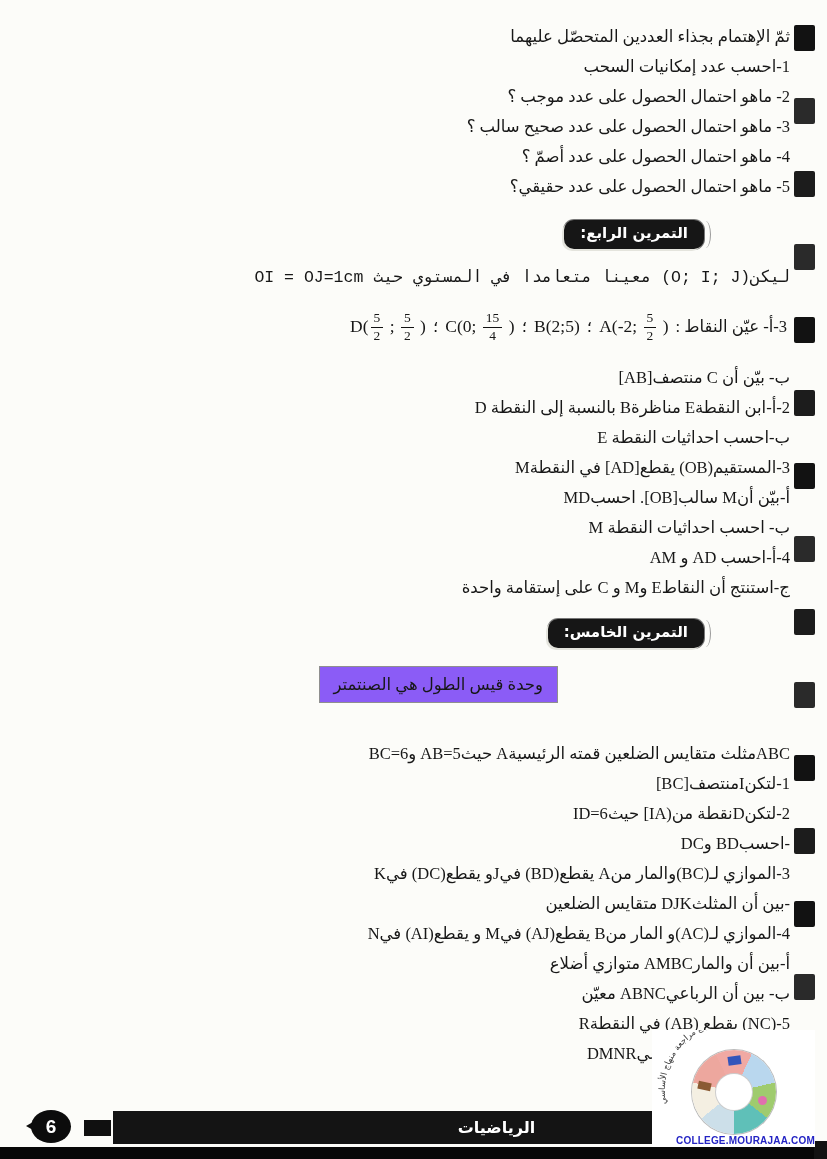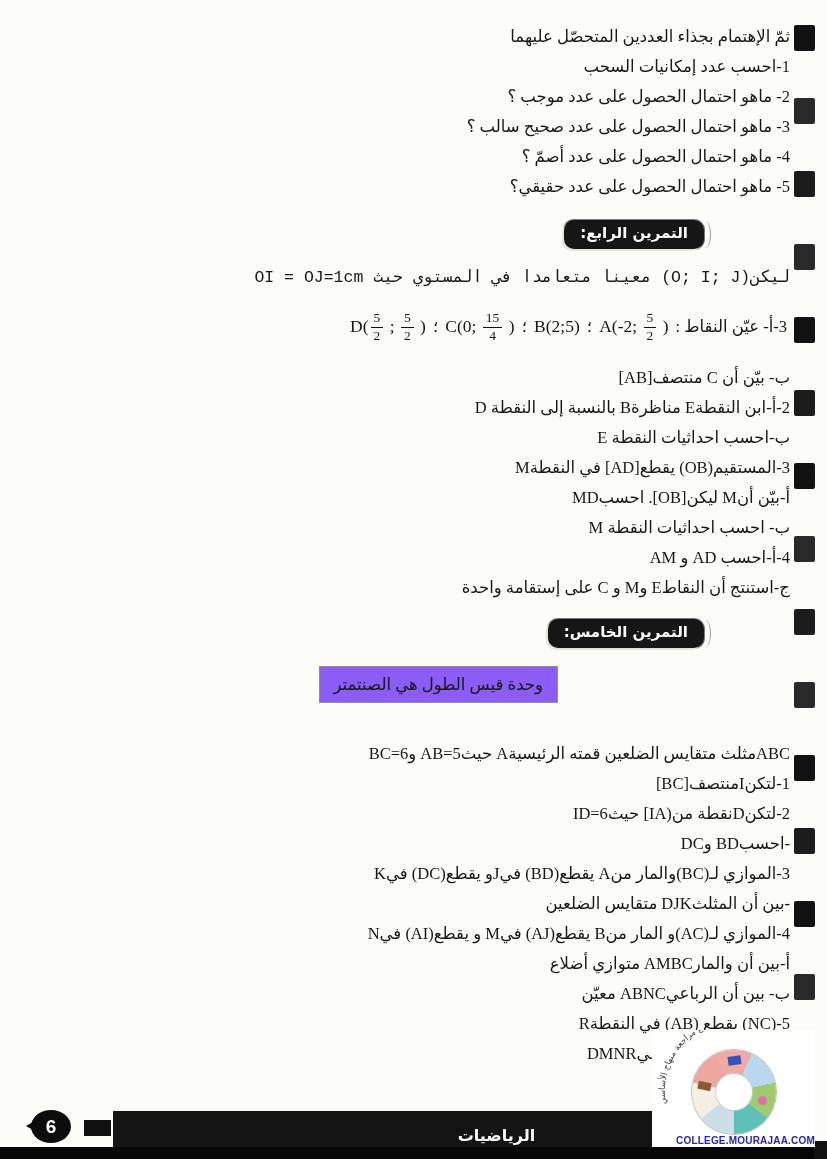--- a/index.html
+++ b/index.html
@@ -67,21 +67,21 @@
     color:#fff;font-weight:bold;font-size:19px;
     display:flex;align-items:center;justify-content:center;
     font-family:"Liberation Sans",sans-serif;
   }
   #page-bubble::before{
     content:"";position:absolute;left:-13px;top:8px;
     border:8px solid transparent;border-right:14px solid #0c0c0c;
   }
   #pen-tip{position:absolute;left:84px;top:1120px;width:27px;height:16px;background:#101010;}
   #footer-bar{
-    position:absolute;left:113px;top:1111px;width:582px;height:48px;
+    position:absolute;left:113px;top:1111px;width:582px;height:33px;
     background:#141414;color:#ffffff;
     display:flex;align-items:center;justify-content:center;
     font-family:"DejaVu Sans",sans-serif;font-weight:bold;font-size:16px;
   }
   #footer-bar .subject{margin-left:185px;}
   #bottom-strip{position:absolute;left:0;top:1147px;width:827px;height:12px;background:#070707;}
   #corner-sq{position:absolute;left:814px;top:1141px;width:13px;height:18px;background:#121212;}
 
   
   #logo{position:absolute;left:652px;top:1030px;width:163px;height:117px;background:#ffffff;z-index:6;}
@@ -153,21 +153,21 @@
         <span class="ar"> ؛ </span>
         <span class="ltr-group" dir="ltr"><span>C(0; </span><span class="frac"><span class="fn">15</span><span class="fd">4</span></span><span> )</span></span>
         <span class="ar"> ؛ </span>
         <span class="ltr-group" dir="ltr"><span>D(</span><span class="frac"><span class="fn">5</span><span class="fd">2</span></span><span> ; </span><span class="frac"><span class="fn">5</span><span class="fd">2</span></span><span> )</span></span>
       </div>
     <div>
         <div class="line">ب- بيّن أن ⁦C⁩ منتصف⁦[AB]⁩</div>
         <div class="line">2-أ-ابن النقطة⁦E⁩ مناظرة⁦B⁩ بالنسبة إلى النقطة ⁦D⁩</div>
         <div class="line">ب-احسب احداثيات النقطة ⁦E⁩</div>
         <div class="line">3-المستقيم⁦(OB)⁩ يقطع⁦[AD]⁩ في النقطة⁦M⁩</div>
-        <div class="line">أ-بيّن أن⁦M⁩ ليكن⁦[OB]⁩. احسب⁦MD⁩</div>
+        <div class="line">أ-بيّن أن⁦M⁩ سالب⁦[OB]⁩. احسب⁦MD⁩</div>
         <div class="line">ب- احسب احداثيات النقطة ⁦M⁩</div>
         <div class="line">4-أ-احسب ⁦AD⁩ و ⁦AM⁩</div>
         <div class="line">ج-استنتج أن النقاط⁦E⁩ و⁦M⁩ و ⁦C⁩ على إستقامة واحدة</div>
       </div>
   </div>
 
   <div>
     <div>
       <span class="ex-title">التمرين الخامس:</span>
     </div>

